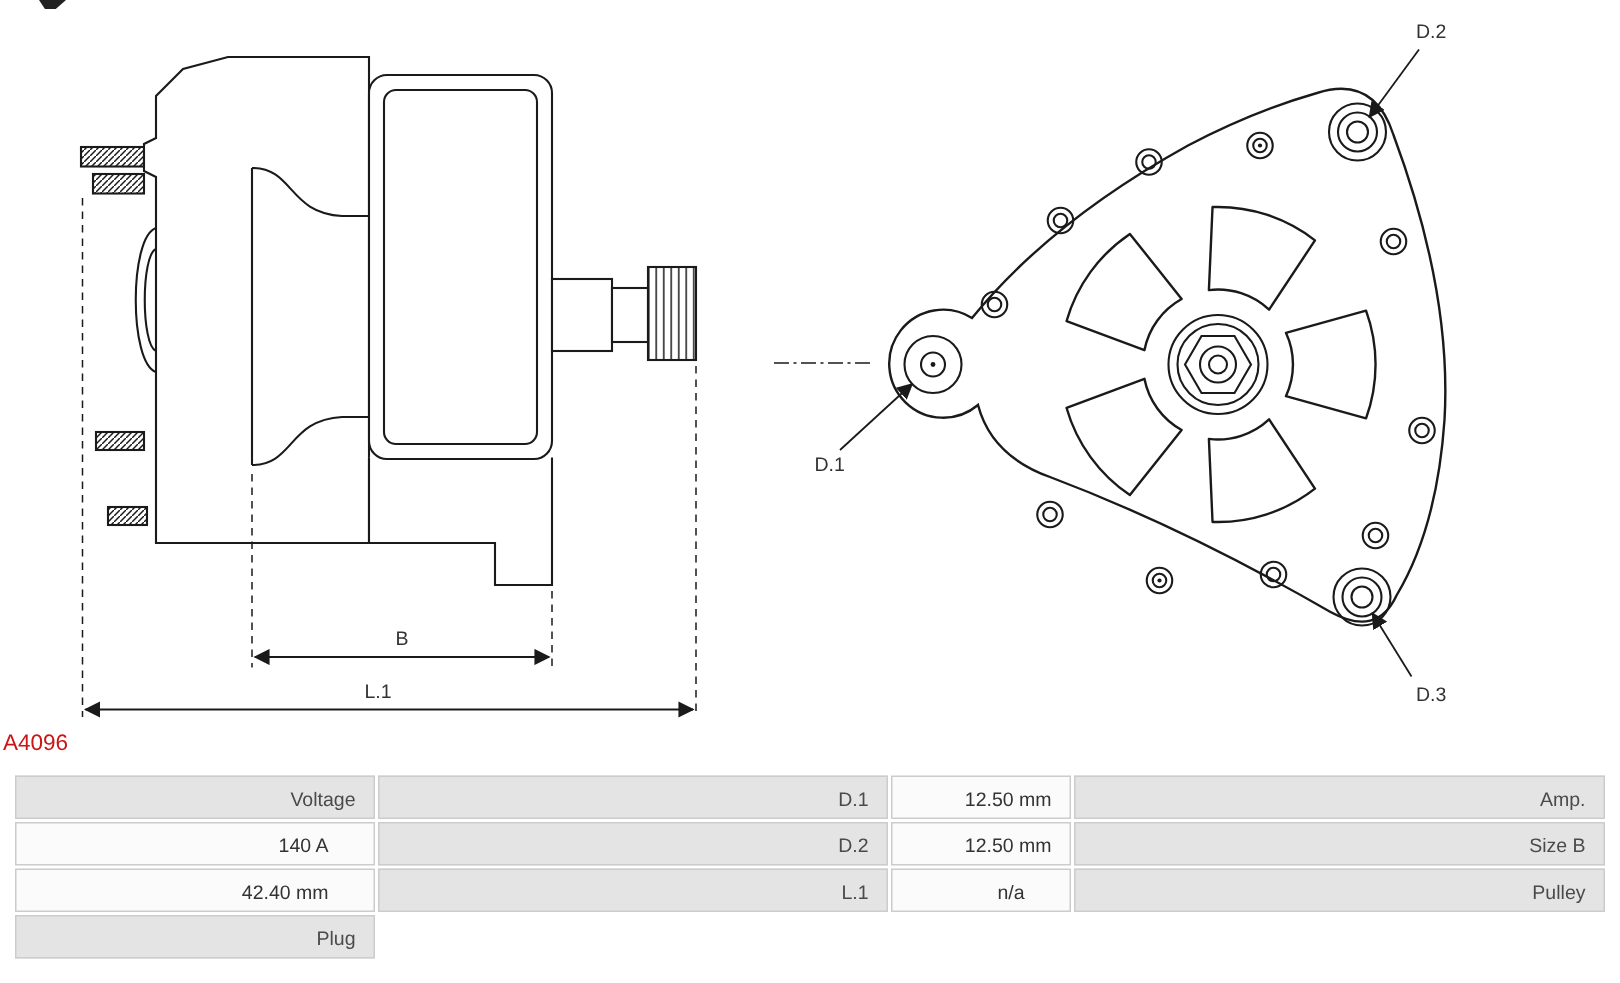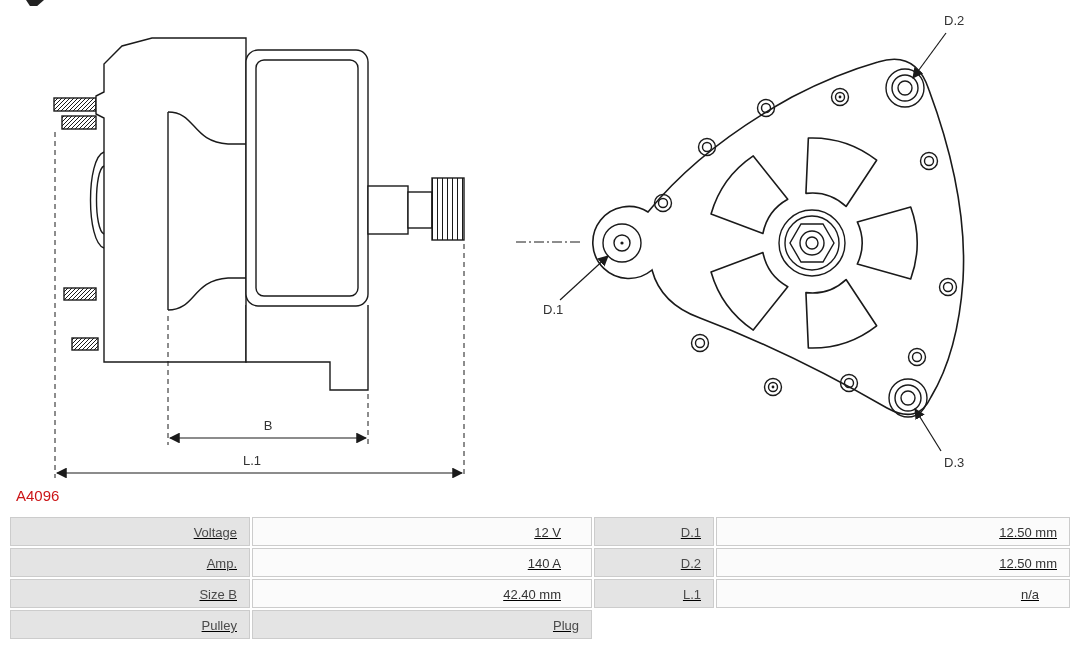--- a/index.html
+++ b/index.html
@@ -22,36 +22,35 @@
     position: absolute;
     left: 0; top: 0;
   }
   .dim-label {
     font-family: "Liberation Sans", sans-serif;
     font-size: 13px;
     fill: #333;
   }
   .part-number {
     position: absolute;
-    left: 16px;
+    left: 2px;
     top: 487px;
     font-size: 15px;
     color: var(--pn-color, #cc1517);
     cursor: pointer;
   }
   .spec-table {
     position: absolute;
     left: 10px;
     top: 517px;
     width: 1060px;
     display: grid;
     grid-template-columns: 240px 340px 120px 354px;
     grid-auto-rows: 29px;
     gap: 2px;
-    text-decoration: underline;
   }
   .cell {
     box-sizing: content-box;
     border: 1px solid var(--cell-border, #cccccc);
     line-height: 29px;
     font-size: 13px;
     text-align: right;
     padding: 0 12px;
     white-space: nowrap;
     overflow: hidden;
@@ -207,21 +206,20 @@
         <text class="dim-label" x="944" y="467" stroke="none">D.3</text>
       </g>
     </g>
   </svg>
 
   <div class="part-number">A4096</div>
 
   <div class="spec-table">
 
     <div class="cell label">Voltage</div>
-    <div class="cell value v1">12 V</div>
     <div class="cell label">D.1</div>
     <div class="cell value v2">12.50 mm</div>
 
     <div class="cell label">Amp.</div>
     <div class="cell value v1">140 A</div>
     <div class="cell label">D.2</div>
     <div class="cell value v2">12.50 mm</div>
 
     <div class="cell label">Size B</div>
     <div class="cell value v1">42.40 mm</div>

